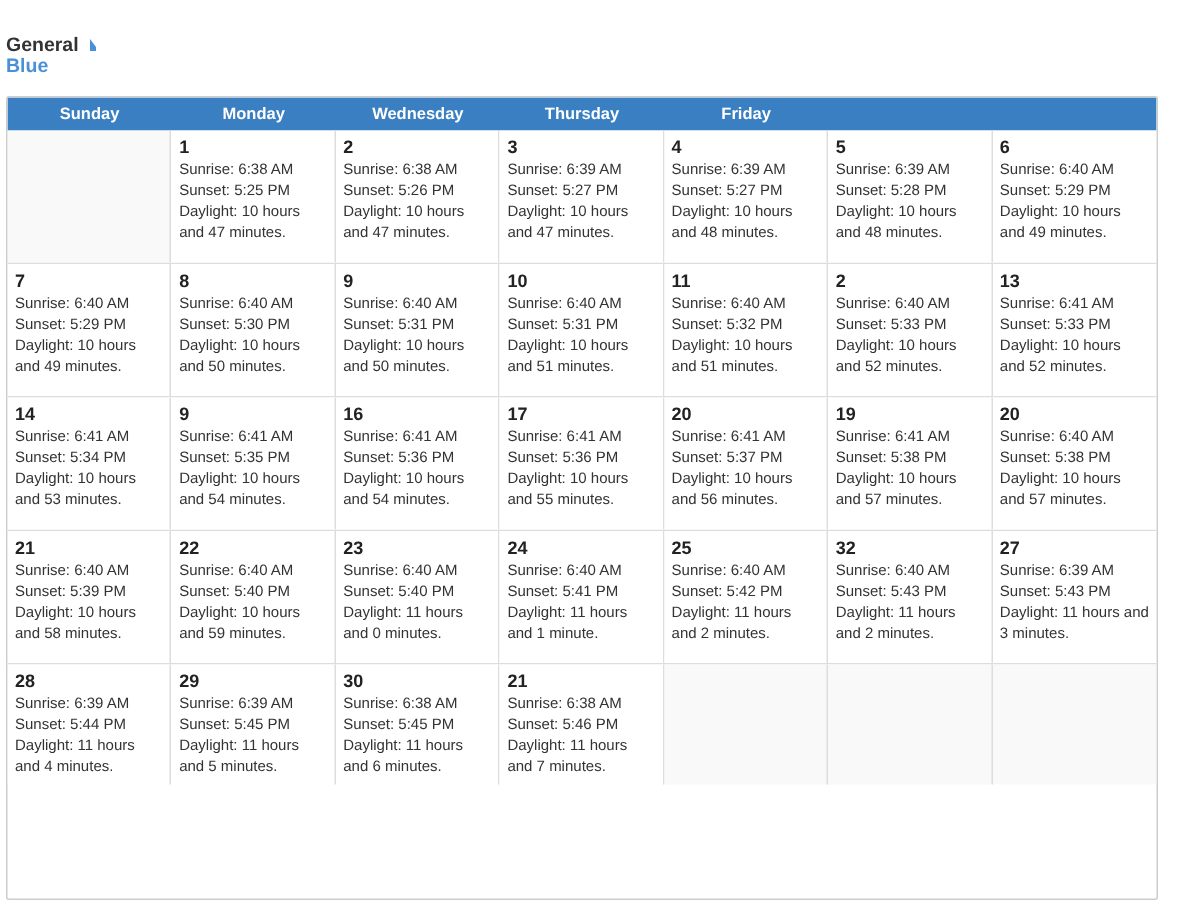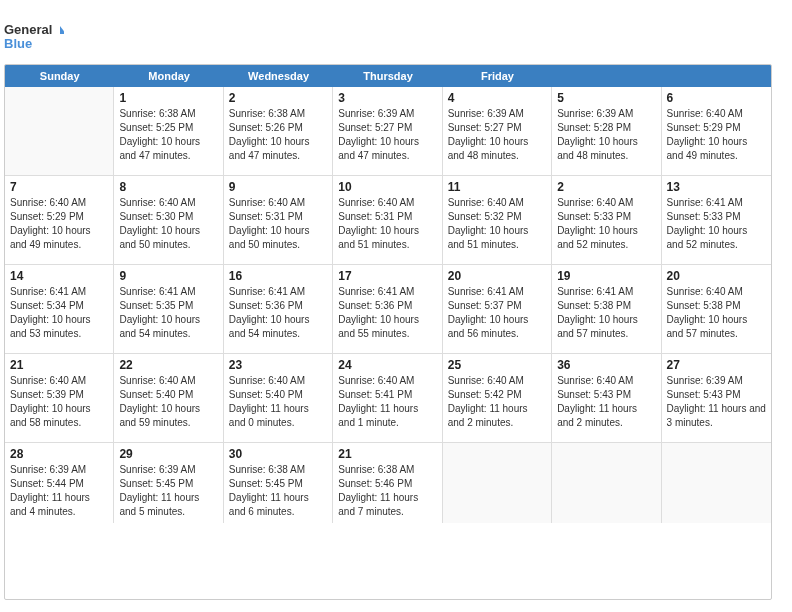--- a/index.html
+++ b/index.html
@@ -229,21 +229,21 @@
           </div>
           <div class="cal-cell">
             <span class="day-num">24</span>
             <div class="cell-text">Sunrise: 6:40 AM<br>Sunset: 5:41 PM<br>Daylight: 11 hours and 1 minute.</div>
           </div>
           <div class="cal-cell">
             <span class="day-num">25</span>
             <div class="cell-text">Sunrise: 6:40 AM<br>Sunset: 5:42 PM<br>Daylight: 11 hours and 2 minutes.</div>
           </div>
           <div class="cal-cell">
-            <span class="day-num">36</span>
+            <span class="day-num">32</span>
             <div class="cell-text">Sunrise: 6:40 AM<br>Sunset: 5:43 PM<br>Daylight: 11 hours and 2 minutes.</div>
           </div>
           <div class="cal-cell">
             <span class="day-num">27</span>
             <div class="cell-text">Sunrise: 6:39 AM<br>Sunset: 5:43 PM<br>Daylight: 11 hours and 3 minutes.</div>
           </div>
         </div>
         <div class="cal-row row-last">
           <div class="cal-cell">
             <span class="day-num">28</span>

